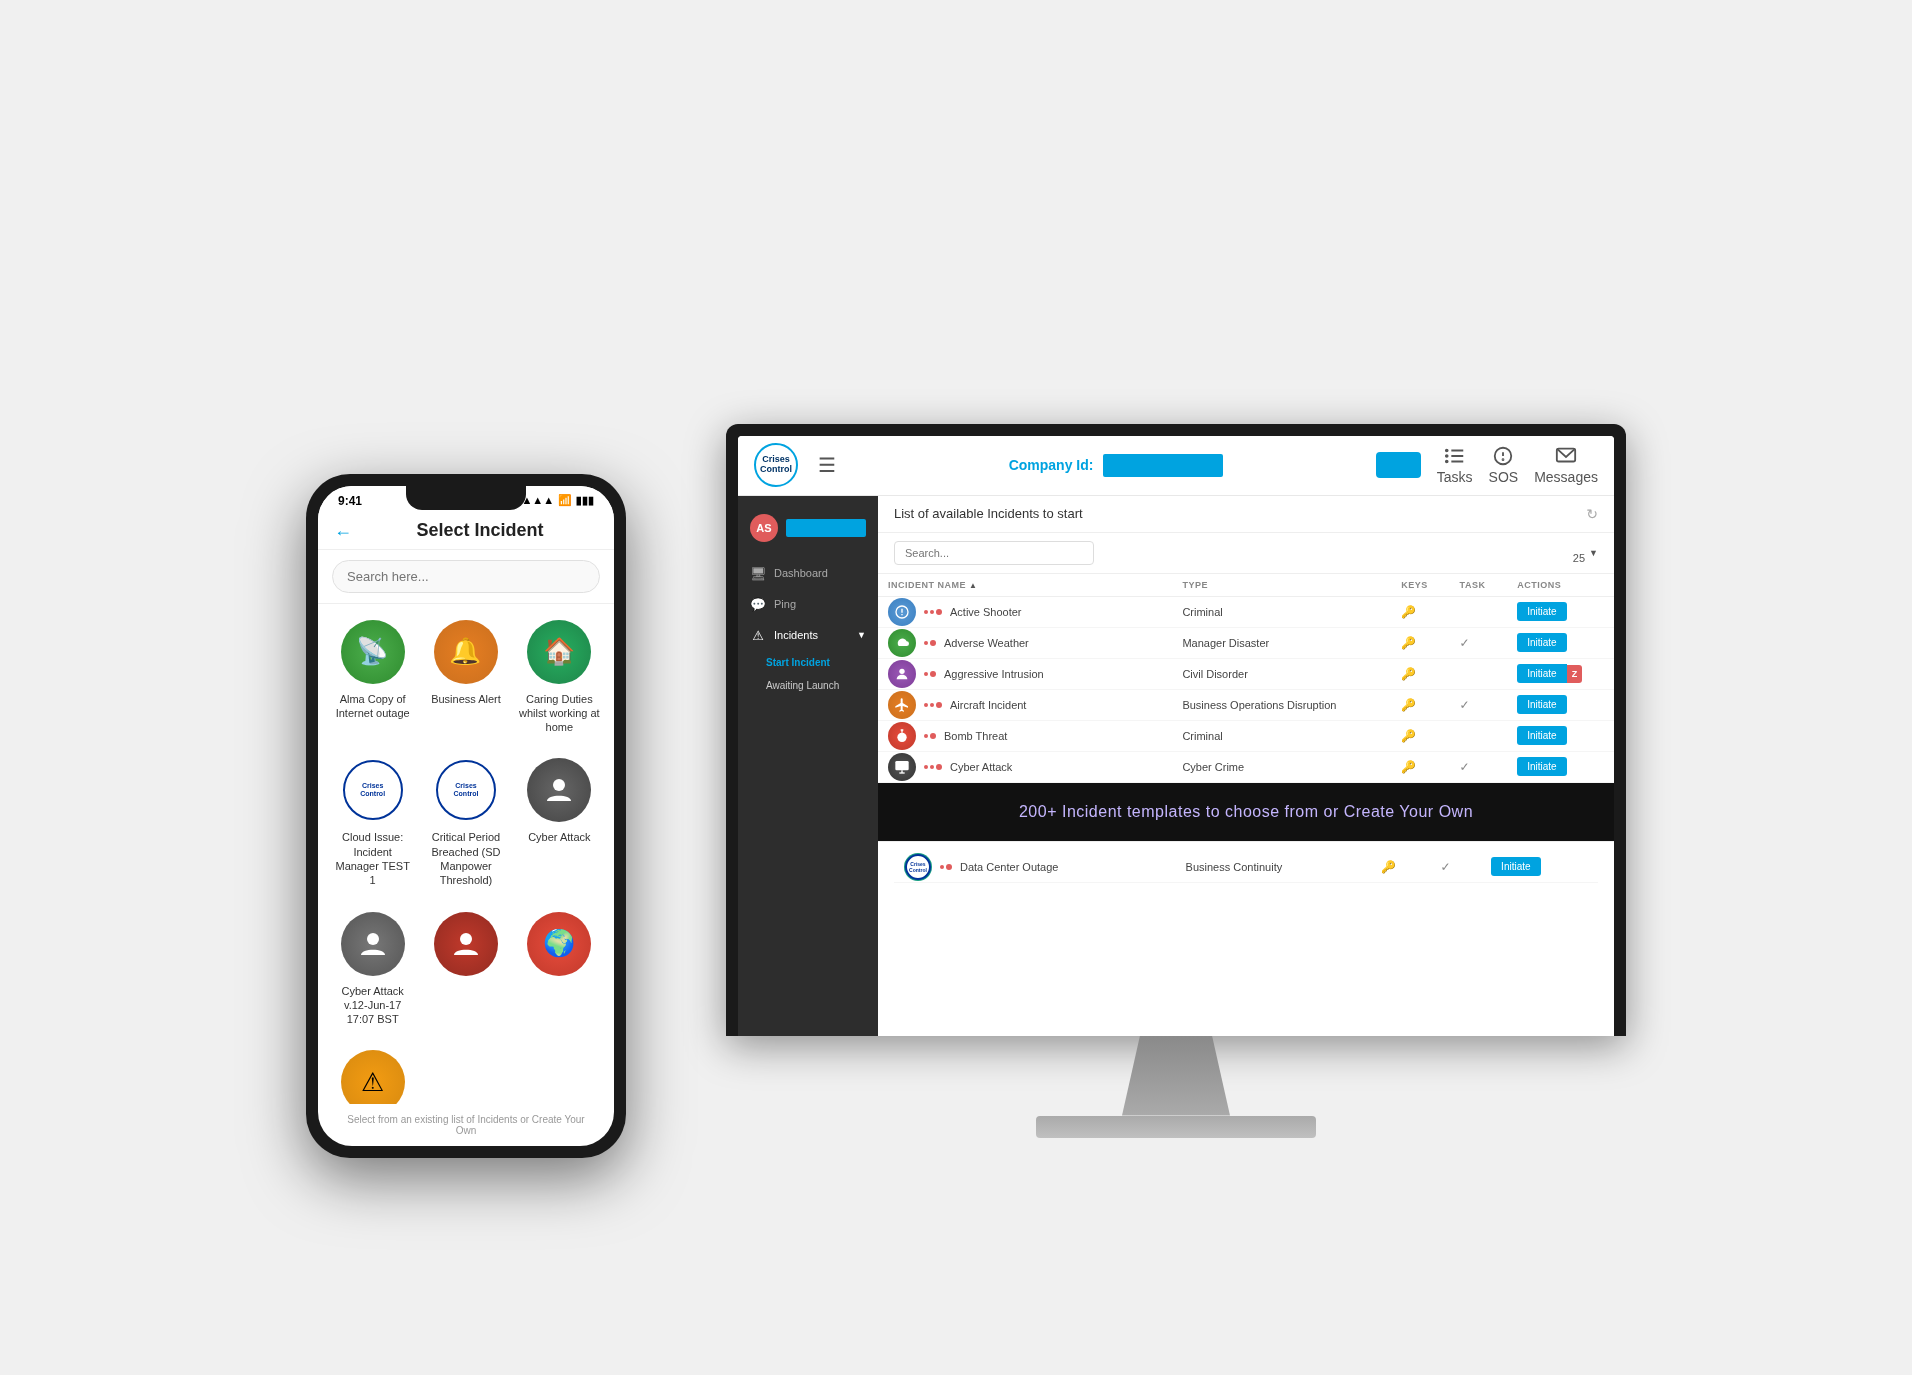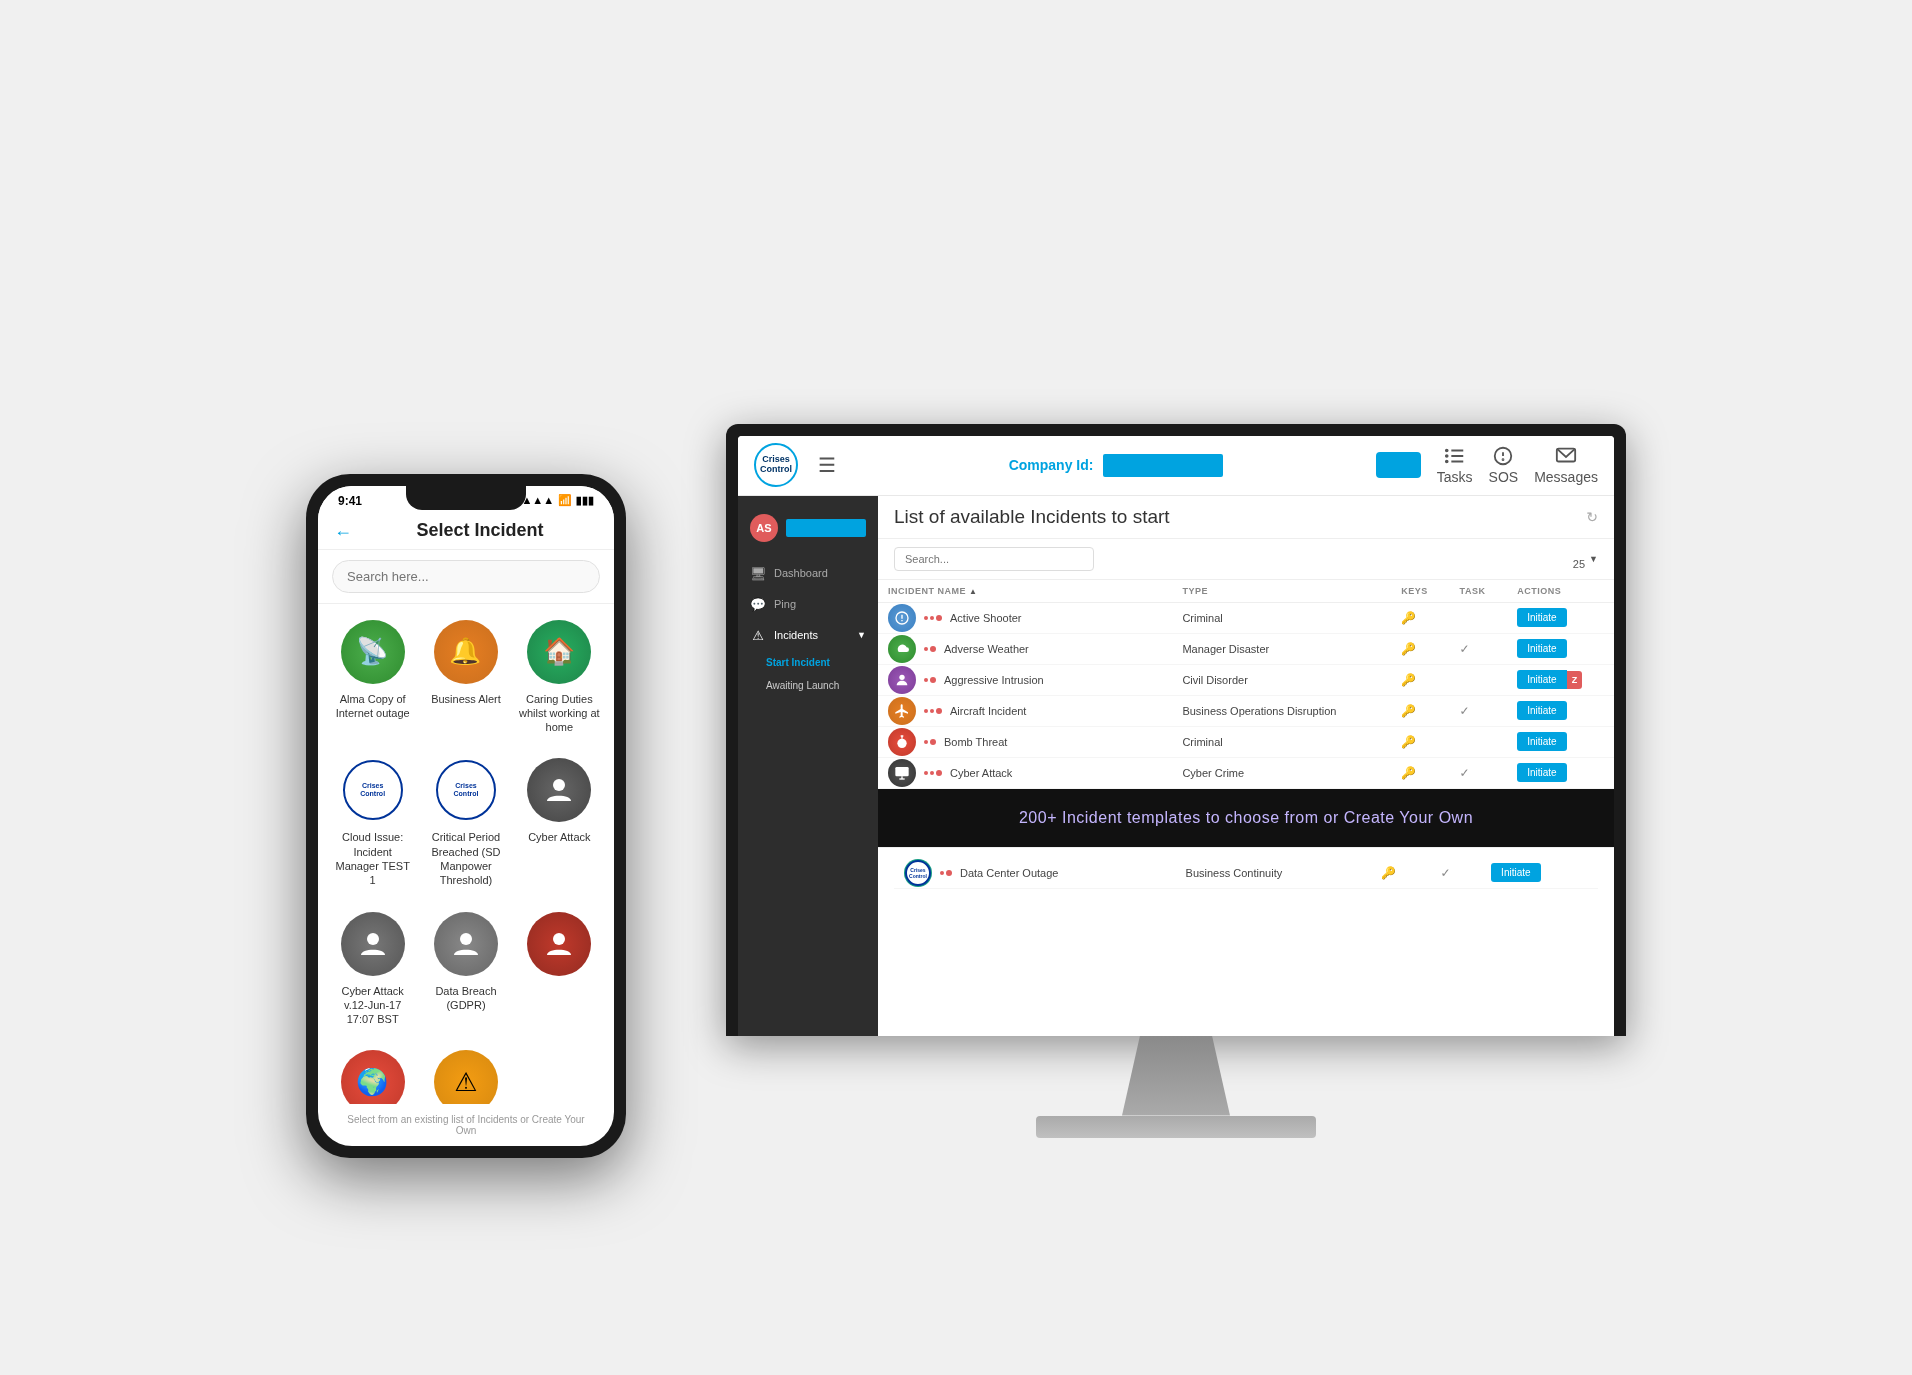--- a/index.html
+++ b/index.html
@@ -230,21 +230,21 @@
 
     .content-header {
       padding: 10px 16px;
       border-bottom: 1px solid #eee;
       display: flex;
       align-items: center;
       justify-content: space-between;
     }
 
     .content-title {
-      font-size: 19px;
+      font-size: 13px;
       color: #333;
     }
 
     .refresh-icon {
       color: #aaa;
       font-size: 14px;
       cursor: pointer;
     }
 
     .search-row {
@@ -606,29 +606,20 @@
             <span class="incident-cell-name">Cyber Attack</span>
           </div>
           <div class="incident-cell">
             <div class="incident-cell-icon m-ic-grey-person2" style="background:radial-gradient(circle,#777,#555);">
               <svg width="30" height="30" viewBox="0 0 30 30" fill="white">
                 <circle cx="15" cy="10" r="6"></circle>
                 <path d="M3 26c0-7 24-7 24 0" fill="white"></path>
               </svg>
             </div>
             <span class="incident-cell-name">Cyber Attack v.12-Jun-17 17:07 BST</span>
-          </div>
-          <div class="incident-cell">
-            <div class="incident-cell-icon m-ic-grey-person3" style="background:radial-gradient(circle,#888,#666);">
-              <svg width="30" height="30" viewBox="0 0 30 30" fill="white">
-                <circle cx="15" cy="10" r="6"></circle>
-                <path d="M3 26c0-7 24-7 24 0" fill="white"></path>
-              </svg>
-            </div>
-            <span class="incident-cell-name">Data Breach (GDPR)</span>
           </div>
 
           <div class="incident-cell">
             <div class="incident-cell-icon" style="background:radial-gradient(circle,#c0392b,#922b21);">
               <svg width="30" height="30" viewBox="0 0 30 30" fill="white">
                 <circle cx="15" cy="10" r="6"></circle>
                 <path d="M3 26c0-7 24-7 24 0" fill="white"></path>
               </svg>
             </div>
 

